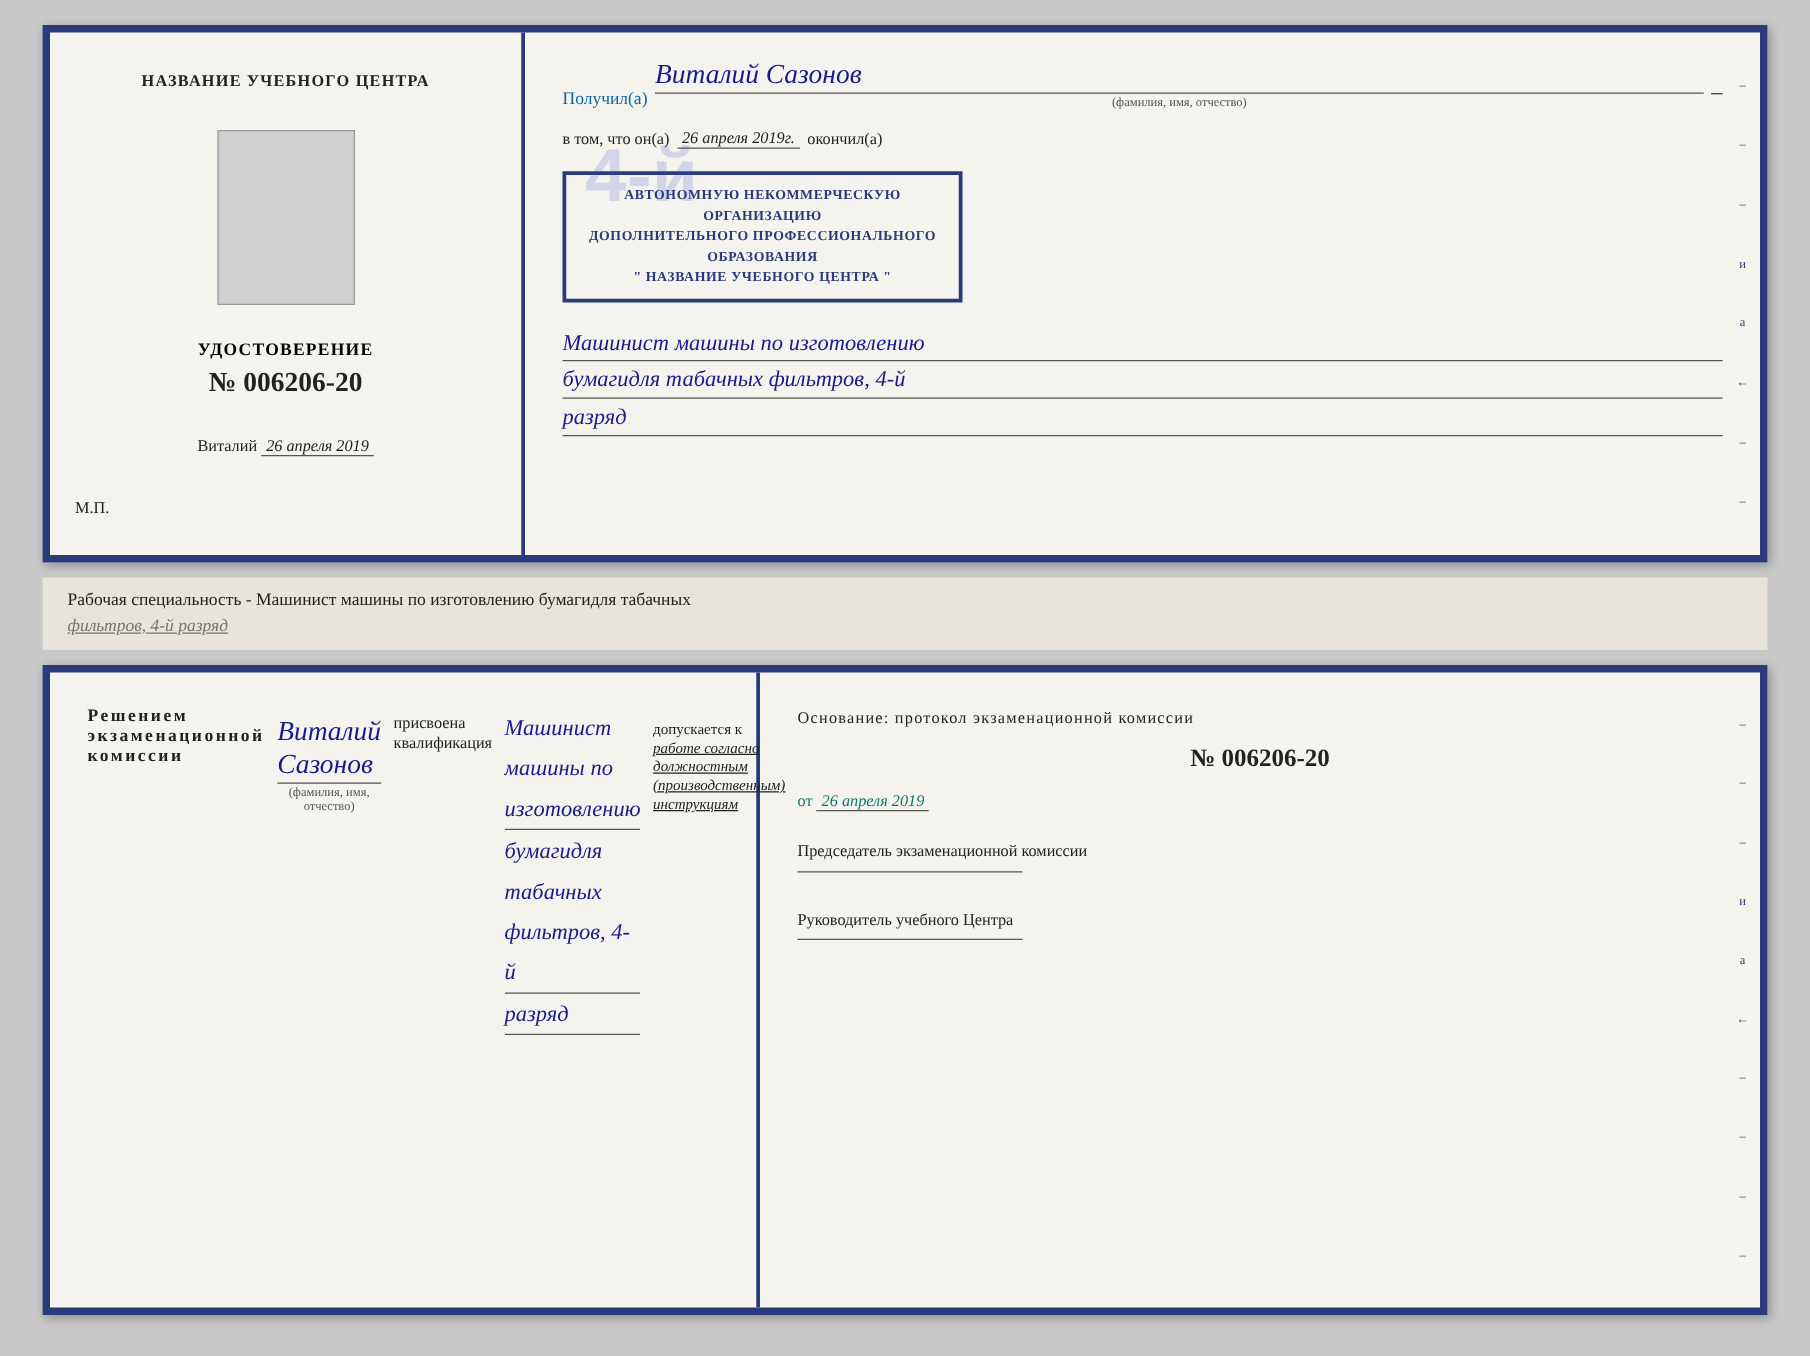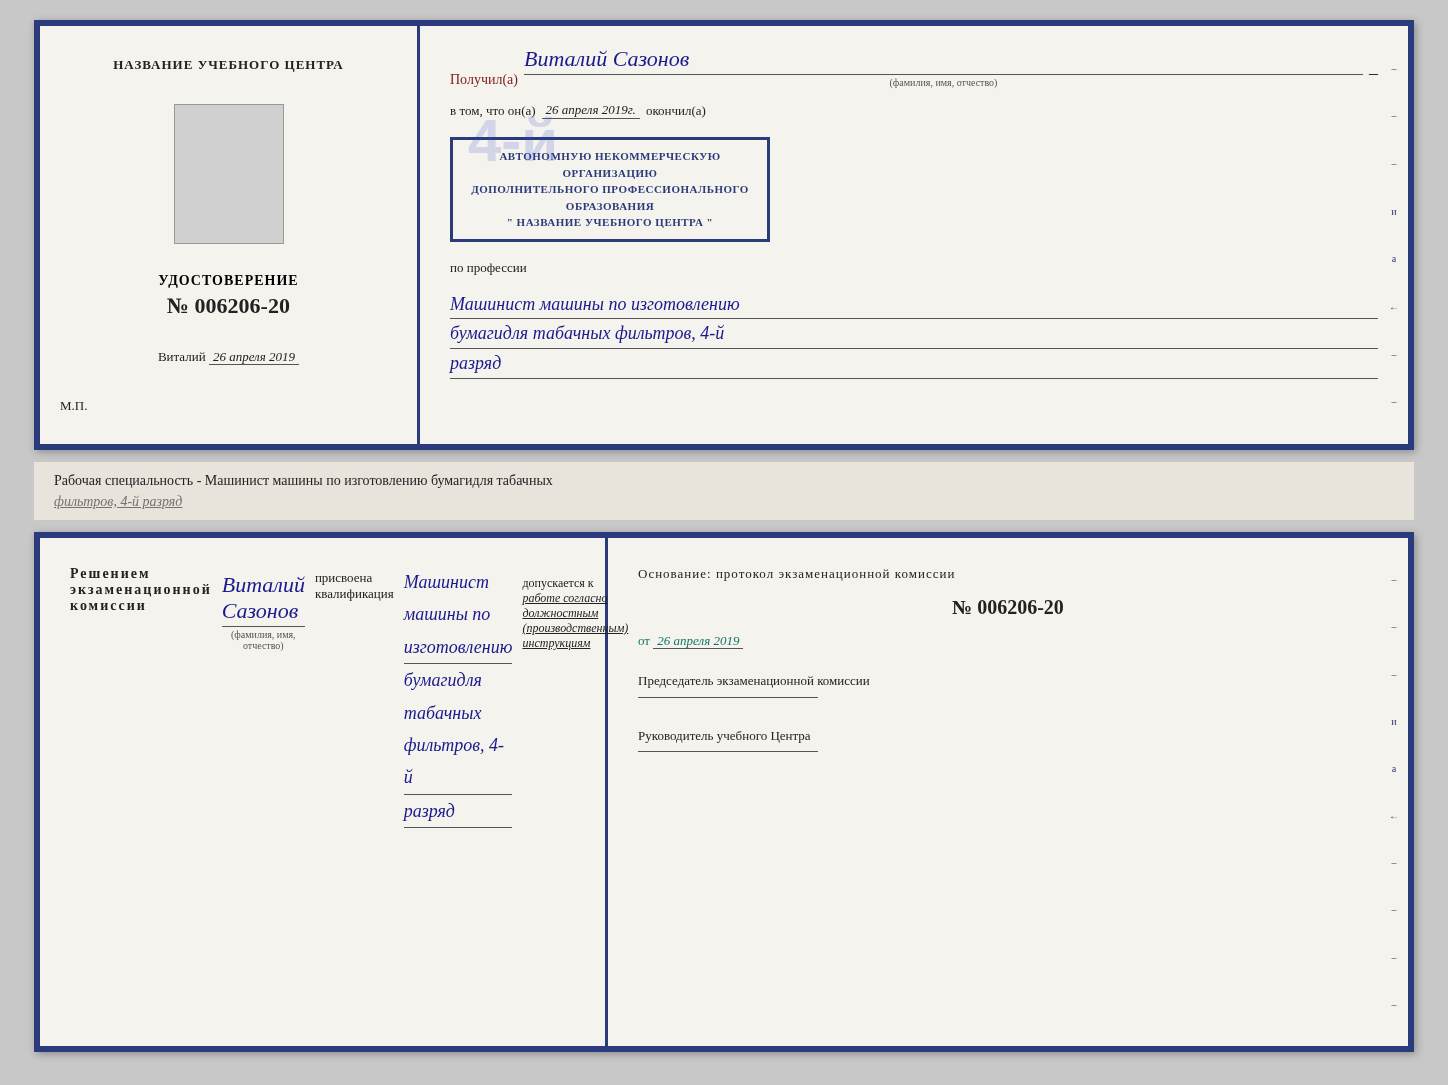--- a/index.html
+++ b/index.html
@@ -89,21 +89,21 @@
     .cert-mp {
       font-size: 13px;
       color: #222;
       align-self: flex-start;
       margin-top: 4px;
       text-align: right;
     }
 
     .poluchil-label {
       font-size: 14px;
-      color: #7f1d1d;
+      color: #0369a1;
     }
 
     .handwritten-name-top {
       font-family: 'Georgia', serif;
       font-style: italic;
       font-size: 22px;
       color: #1a1a8c;
       border-bottom: 1px solid #555;
       padding-bottom: 2px;
       flex: 1;
@@ -353,21 +353,20 @@
     </div>
 
     <div class="big-number-overlay">4-й</div>
 
     <div class="stamp-box">
       <div>АВТОНОМНУЮ НЕКОММЕРЧЕСКУЮ ОРГАНИЗАЦИЮ</div>
       <div>ДОПОЛНИТЕЛЬНОГО ПРОФЕССИОНАЛЬНОГО ОБРАЗОВАНИЯ</div>
       <div>" НАЗВАНИЕ УЧЕБНОГО ЦЕНТРА "</div>
     </div>
 
-    <div class="po-professii">по профессии</div>
     <div class="handwritten-profession">
       <span class="handwritten-underline">Машинист машины по изготовлению</span>
       <span class="handwritten-underline">бумагидля табачных фильтров, 4-й</span>
       <span class="handwritten-underline">разряд</span>
     </div>
 
     <div class="right-side-labels">
       <span class="side-mark">–</span>
       <span class="side-mark">–</span>
       <span class="side-mark">–</span>

